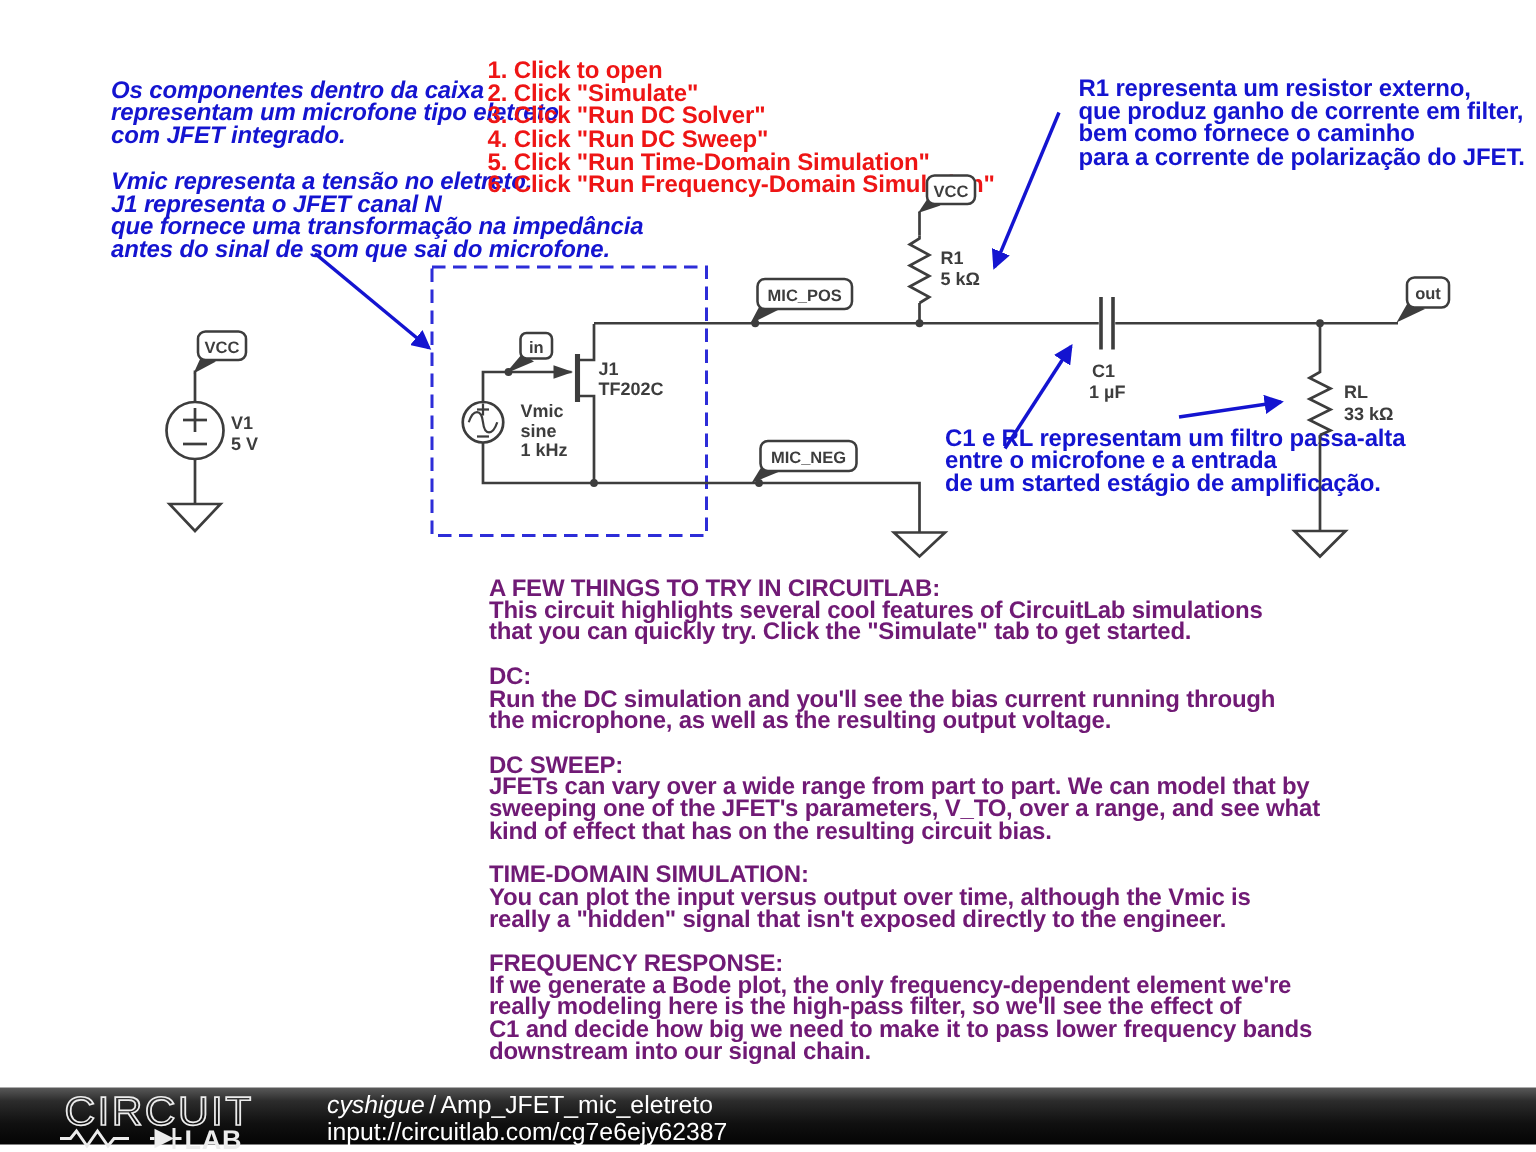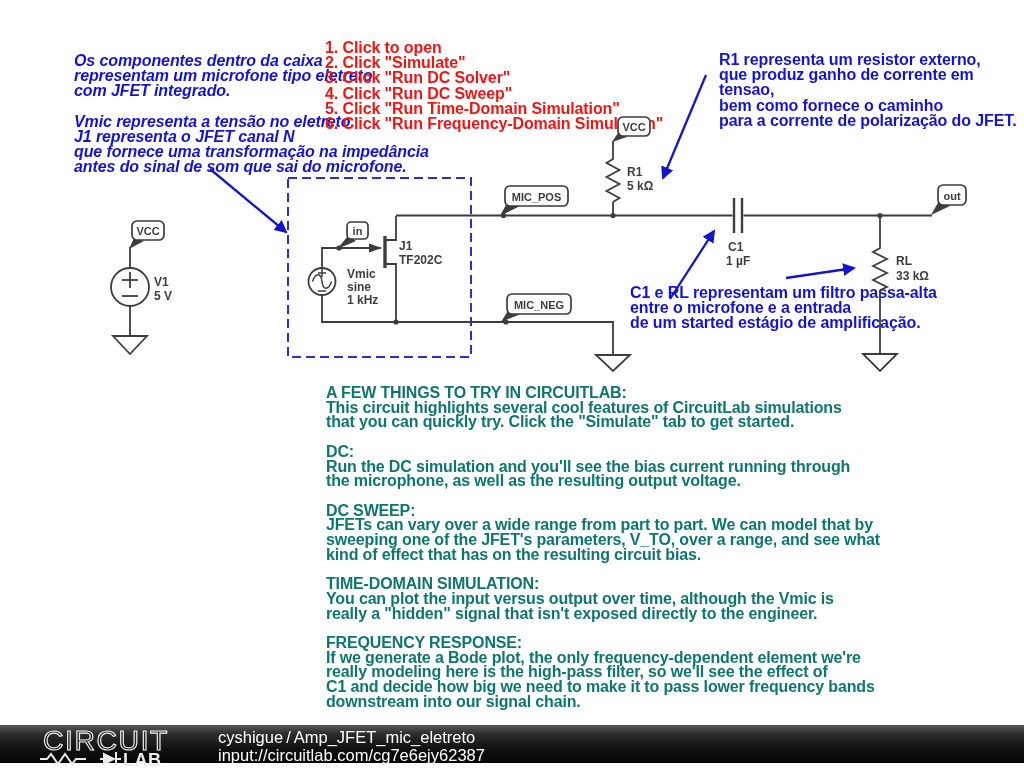--- a/index.html
+++ b/index.html
@@ -3,27 +3,27 @@
 <meta charset="utf-8">
 <title>Amp_JFET_mic_eletreto</title>
 <style>
   html,body{margin:0;padding:0;}
   body{width:1024px;height:768px;background:#ffffff;position:relative;overflow:hidden;
        font-family:"Liberation Sans", sans-serif;}
   .note{position:absolute;font-weight:bold;font-size:16px;line-height:15.2px;
         white-space:pre-line;letter-spacing:-0.1px;}
   .note-blue{color:#1414d0;}
   .note-red{color:#ee1515;}
-  .note-green{color:#0f766e;line-height:14.7px;letter-spacing:-0.15px;}
+  .note-green{color:#701a75;line-height:14.7px;letter-spacing:-0.15px;}
   #schematic{position:absolute;left:0;top:0;}
   .footer{position:absolute;left:0;top:725px;width:1024px;height:38px;
           background:linear-gradient(180deg,#5a5a5a 0px,#2c2c2c 9px,#101010 24px,#000 43px);}
   .footer-logo{position:absolute;left:38px;top:2px;}
   .footer-text{position:absolute;left:218px;top:3px;color:#ffffff;font-size:16.5px;line-height:18px;}
-  .footer-text .author{}
+  .footer-text .author{font-style:italic;}
   .footer-text .sep{margin:0 3px;}
   .footer-text .title{font-weight:normal;}
   .footer-text .url{font-weight:normal;}
   svg text{font-family:"Liberation Sans", sans-serif;}
   .clabel{font-size:12px;font-weight:bold;fill:#3d3d3d;}
   .flabel{font-size:11px;font-weight:bold;fill:#3d3d3d;}
 </style>
 </head>
 <body>
 
@@ -35,21 +35,21 @@
 J1 representa o JFET canal N
 que fornece uma transformação na impedância
 antes do sinal de som que sai do microfone.</div>
 <div class="note note-red" style="left:325px;top:40px;">1. Click to open
 2. Click "Simulate"
 3. Click "Run DC Solver"
 4. Click "Run DC Sweep"
 5. Click "Run Time-Domain Simulation"
 6. Click "Run Frequency-Domain Simulation"</div>
 <div class="note note-blue" style="left:719px;top:52px;">R1 representa um resistor externo,
-que produz ganho de corrente em tensao,
+que produz ganho de corrente em filter,
 bem como fornece o caminho
 para a corrente de polarização do JFET.</div>
 <div class="note note-blue" style="left:630px;top:285px;">C1 e RL representam um filtro passa-alta
 entre o microfone e a entrada
 de um started estágio de amplificação.</div>
 <div class="note note-green" style="left:326px;top:386px;">A FEW THINGS TO TRY IN CIRCUITLAB:
 This circuit highlights several cool features of CircuitLab simulations
 that you can quickly try. Click the "Simulate" tab to get started.
 
 DC:

